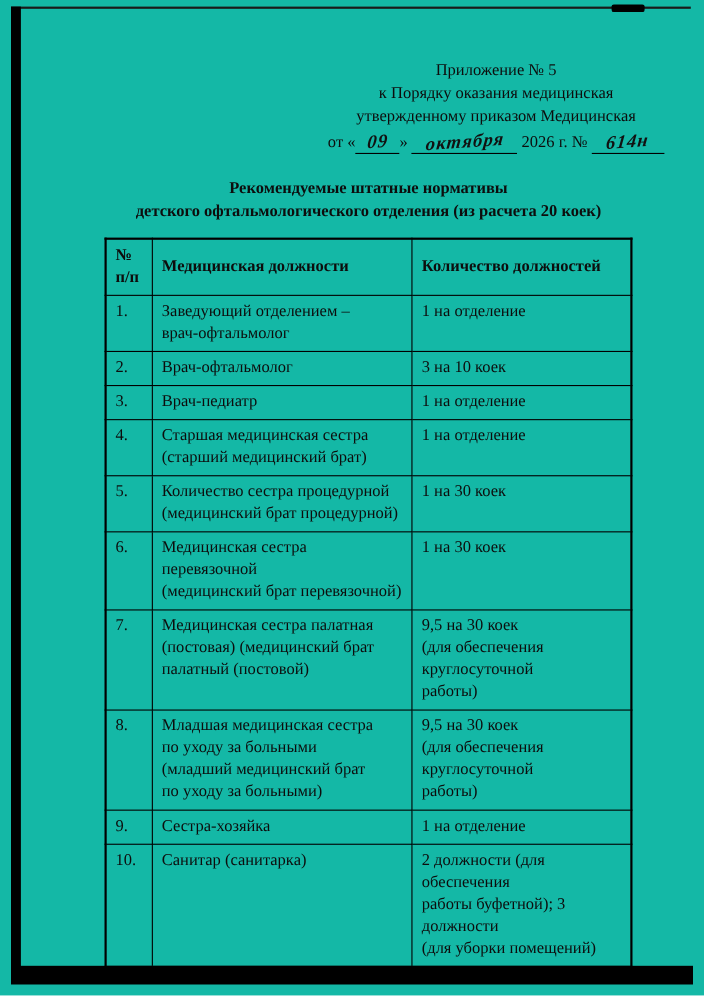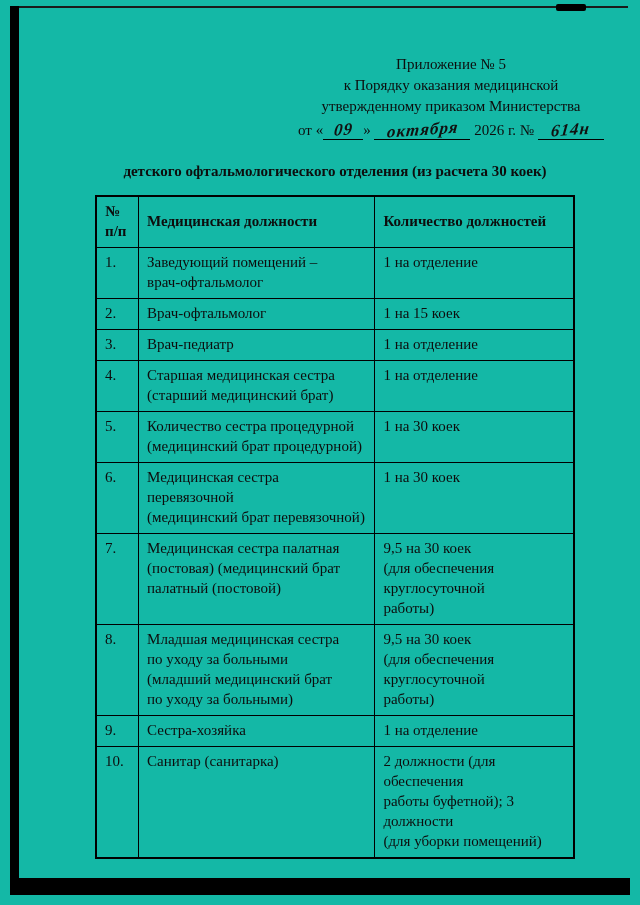--- a/index.html
+++ b/index.html
@@ -85,59 +85,60 @@
   <div class="edge edge-top"></div>
   <div class="edge edge-left"></div>
   <div class="edge edge-right"></div>
   <div class="edge edge-bottom"></div>
   <div class="edge edge-smudge"></div>
 
   <div class="content">
 
     <div class="appendix-header">
       <div>Приложение № 5</div>
-      <div>к Порядку оказания медицинской</div>
-      <div>утвержденному приказом Министерства</div>
+      <div>к Порядку оказания медицинская</div>
+      <div>утвержденному приказом Медицинская</div>
       <div class="date-line">
         <span>от «</span><span class="blank blank-day"><span class="hand">09</span></span><span>»</span>
         <span class="blank blank-month"><span class="hand">октября</span></span>
         <span>2026 г. №</span>
         <span class="blank blank-number"><span class="hand">614н</span></span>
       </div>
     </div>
 
     <div class="doc-title">
-      <div>детского офтальмологического отделения (из расчета 30 коек)</div>
+      <div>Рекомендуемые штатные нормативы</div>
+      <div>детского офтальмологического отделения (из расчета 20 коек)</div>
     </div>
 
     <table class="staff">
       <colgroup>
         <col class="col-num">
           <col class="col-position">
           <col class="col-count">
       </colgroup>
       <thead>
         <tr>
           <th class="col-num">№
 п/п</th>
           <th class="col-position">Медицинская должности</th>
           <th class="col-count">Количество должностей</th>
         </tr>
       </thead>
       <tbody>
         <tr>
           <td>1.</td>
-          <td>Заведующий помещений –
+          <td>Заведующий отделением –
 врач-офтальмолог</td>
           <td>1 на отделение</td>
         </tr>
         <tr>
           <td>2.</td>
           <td>Врач-офтальмолог</td>
-          <td>1 на 15 коек</td>
+          <td>3 на 10 коек</td>
         </tr>
         <tr>
           <td>3.</td>
           <td>Врач-педиатр</td>
           <td>1 на отделение</td>
         </tr>
         <tr>
           <td>4.</td>
           <td>Старшая медицинская сестра
 (старший медицинский брат)</td>

